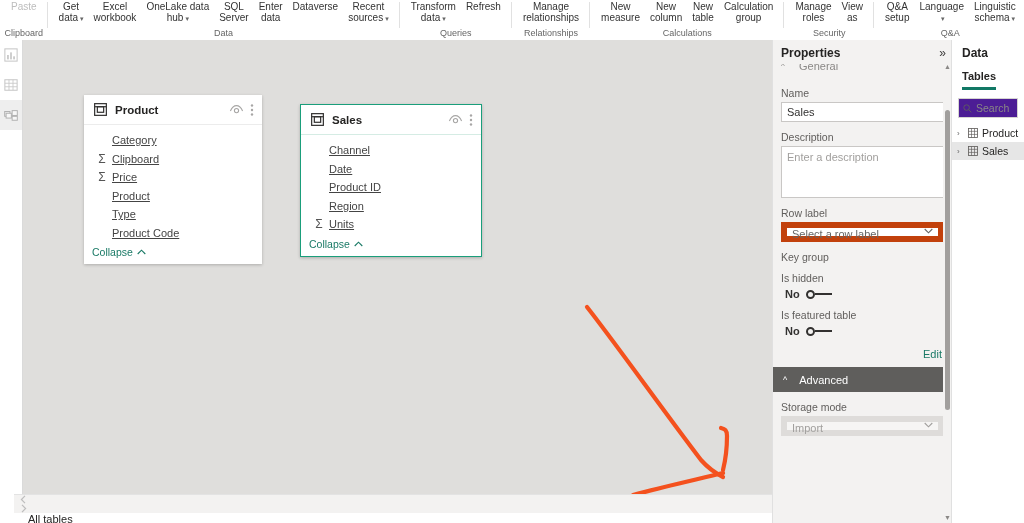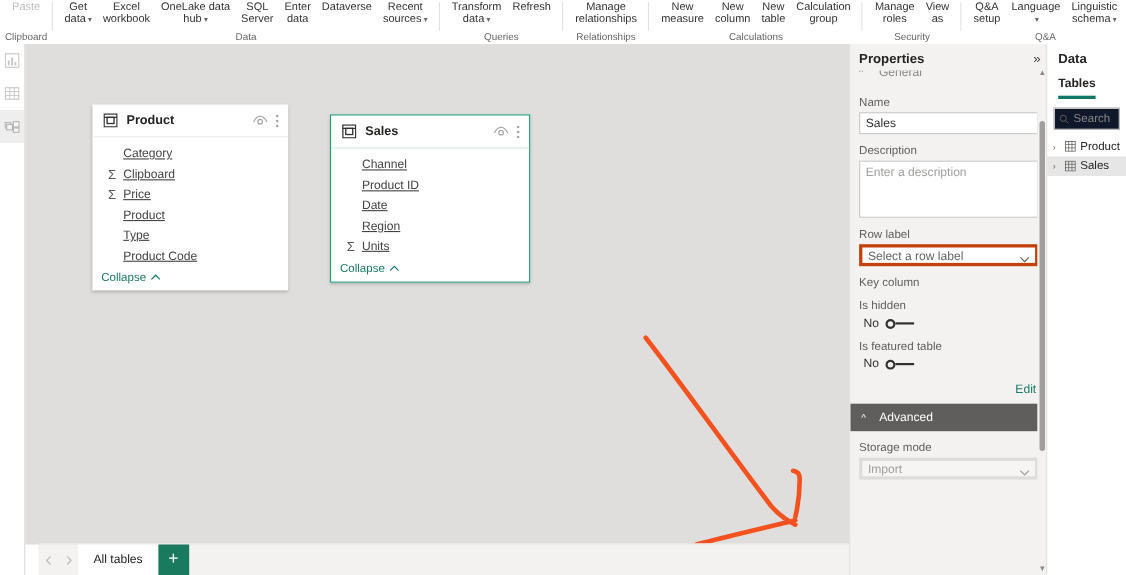--- a/index.html
+++ b/index.html
@@ -42,62 +42,62 @@
   .tc-ico{width:13px;height:13px;flex:0 0 13px;margin-right:8px;}
   .tc-title{font-weight:bold;font-size:11.5px;color:#252423;flex:1;}
   .tc-hdr-ico{opacity:.55;margin-left:6px;display:flex;align-items:center;}
   .flist{padding:6px 0 0 0;}
   .frow{display:flex;align-items:center;height:18.5px;padding-left:10px;font-size:11px;color:#444;}
   .sigma{width:16px;flex:0 0 16px;font-size:12px;color:#555;text-align:center;line-height:1;}
   .fname{padding-left:2px;text-decoration:underline;}
   .collapse{display:flex;align-items:center;gap:4px;padding:4px 0 6px 8px;font-size:10.5px;color:#1a7a66;cursor:pointer;}
 
   
-  .tabbar{position:absolute;left:35px;right:251px;bottom:0;height:28px;background:#f3f2f1;border-top:1px solid #e3e3e3;
-    display:flex;align-items:stretch;}
+  .tabbar{position:absolute;left:14px;right:251px;bottom:0;height:28px;background:#f3f2f1;border-top:1px solid #e3e3e3;
+    display:flex;align-items:stretch;flex-direction:column;}
   .navarr{width:18px;display:flex;align-items:center;justify-content:center;color:#b9b9b9;font-size:9px;cursor:pointer;}
   .tab{display:flex;align-items:center;padding:0 14px;background:#ffffff;font-size:11px;color:#252423;cursor:pointer;}
   .addtab{width:28px;display:flex;align-items:center;justify-content:center;background:#1a7a5e;color:#fff;font-size:16px;cursor:pointer;}
 
   
   .props{position:absolute;right:72px;top:40px;width:179px;bottom:0;background:#f3f2f1;border-left:1px solid #e0e0e0;overflow:hidden;}
   .props-hd{display:flex;align-items:center;justify-content:space-between;height:22px;padding:2px 6px 0 8px;}
   .props-title{font-size:12px;font-weight:bold;color:#252423;}
   .dblchev{font-size:12px;color:#3b3a39;cursor:pointer;line-height:1;}
   .gen-peek{height:14px;overflow:hidden;padding-left:10px;position:relative;}
   .gen-peek span{position:absolute;top:-4px;left:26px;font-size:11px;color:#8a8886;}
   .gen-peek .gchev{position:absolute;top:-3px;left:8px;font-size:8px;color:#8a8886;}
   .psec{padding:0 8px 0 8px;}
   .plabel{font-size:10.5px;color:#605e5c;margin:9px 0 3px 0;}
   .pinput{height:20px;background:#ffffff;border:1px solid #c9c7c5;font-size:11px;color:#323130;
     display:flex;align-items:center;padding:0 5px;box-sizing:border-box;}
   .ptextarea{height:52px;background:#ffffff;border:1px solid #c9c7c5;font-size:11px;color:#a19f9d;padding:4px 5px;box-sizing:border-box;}
-  .pselect{height:20px;background:#ffffff;border:3px solid #c2410c;font-size:11px;color:#666;
-    display:flex;align-items:flex-end;justify-content:space-between;padding:0 5px;box-sizing:border-box;cursor:pointer;}
+  .pselect{height:20px;background:#ffffff;border:6px solid #c2410c;font-size:11px;color:#666;
+    display:flex;align-items:flex-start;justify-content:space-between;padding:0 5px;box-sizing:border-box;cursor:pointer;}
   .pselect.disabled{background:#f6f5f4;border-color:#dedcda;color:#a19f9d;cursor:default;}
-  .toggle-row{display:flex;align-items:center;gap:6px;margin-top:4px;padding-left:4px;}
+  .toggle-row{display:flex;align-items:center;gap:6px;margin-top:4px;padding-left:4px;font-weight:bold;}
   .tg-label{font-size:11px;color:#323130;}
   .tg{width:26px;height:11px;display:flex;align-items:center;}
   .tg-knob{width:9px;height:9px;border-radius:50%;border:2px solid #323130;background:#f3f2f1;box-sizing:border-box;}
   .tg-track{flex:1;height:1.5px;background:#323130;}
   .edit-row{text-align:right;padding:7px 10px 5px 16px;}
   .edit-link{font-size:11px;color:#1a7a66;cursor:pointer;}
   .adv-hd{display:flex;align-items:center;gap:12px;height:25px;background:#5f5e5c;color:#ffffff;
     padding-left:10px;font-size:11px;cursor:pointer;}
   .adv-chev{font-size:9px;}
   .pscroll{position:absolute;right:0;top:22px;bottom:0;width:9px;background:#f3f2f1;}
   .pscroll .arrow{text-align:center;font-size:7px;color:#8a8886;line-height:10px;}
   .pscroll .thumb{position:absolute;left:2px;top:48px;width:5px;height:300px;background:#a19f9d;border-radius:3px;}
 
   
   .datapane{position:absolute;right:0;top:40px;width:72px;bottom:0;background:#ffffff;border-left:1px solid #e0e0e0;}
   .dp-title{font-size:12px;font-weight:bold;color:#252423;padding:6px 0 0 10px;}
   .dp-tab{margin:10px 0 0 10px;display:inline-block;font-size:11px;font-weight:bold;color:#252423;cursor:pointer;}
   .dp-tab-ul{width:34px;height:3px;background:#117865;margin:3px 0 0 10px;}
-  .dp-search{margin:8px 6px 0 6px;height:18px;border:1px solid #d6d4d2;background:#0f172a;display:flex;align-items:center;
+  .dp-search{margin:8px 6px 0 6px;height:18px;border:1px solid #d6d4d2;background:#4c1d95;display:flex;align-items:center;
     gap:4px;padding:0 4px;font-size:10.5px;color:#8a8886;cursor:text;}
   .dp-row{display:flex;align-items:center;gap:4px;height:18px;padding-left:5px;font-size:10.5px;color:#252423;cursor:pointer;}
   .dp-row.sel{background:#e6e6e6;}
   .dp-chev{font-size:8px;color:#666;width:7px;}
 
   svg{display:block;}
 </style>
 </head>
 <body>
 
@@ -338,25 +338,25 @@
           </svg>
         </span>
       </div>
       <div class="flist">
           <div class="frow">
             <span class="sigma"></span>
             <span class="fname">Channel</span>
           </div>
           <div class="frow">
             <span class="sigma"></span>
+            <span class="fname">Date</span>
+          </div>
+          <div class="frow">
+            <span class="sigma"></span>
             <span class="fname">Product ID</span>
-          </div>
-          <div class="frow">
-            <span class="sigma"></span>
-            <span class="fname">Date</span>
           </div>
           <div class="frow">
             <span class="sigma"></span>
             <span class="fname">Region</span>
           </div>
           <div class="frow">
             <span class="sigma">Σ</span>
             <span class="fname">Units</span>
           </div>
         </div>
@@ -413,21 +413,21 @@
       <div class="ptextarea">Enter a description</div>
 
       <div class="plabel">Row label</div>
       <div class="pselect">
         <span>Select a row label</span>
         <svg width="9" height="6" viewBox="0 0 9 6">
           <path d="M0.7 1 L4.5 4.8 L8.3 1" fill="none" stroke="#666" stroke-width="1.1"></path>
         </svg>
       </div>
 
-      <div class="plabel">Key column</div>
+      <div class="plabel">Key group</div>
 
       <div class="plabel">Is hidden</div>
       <div class="toggle-row">
         <span class="tg-label">No</span>
         <span class="tg">
           <span class="tg-knob"></span>
             <span class="tg-track"></span>
         </span>
       </div>
 

